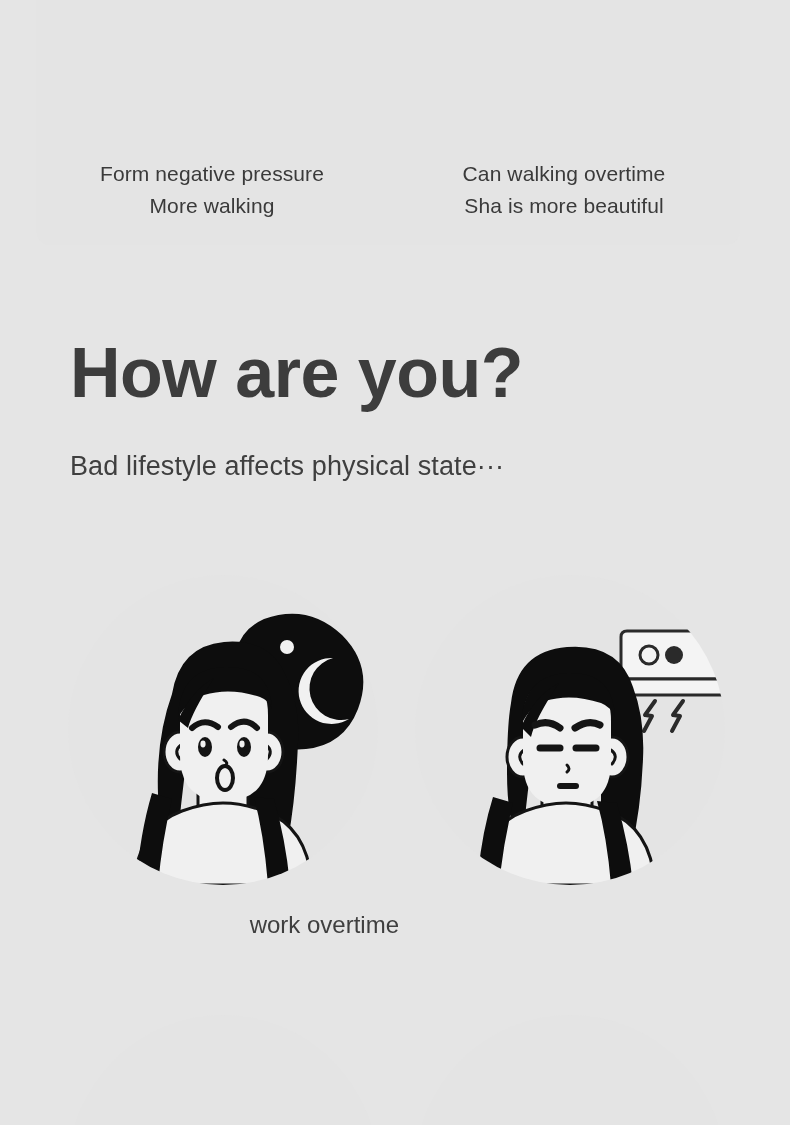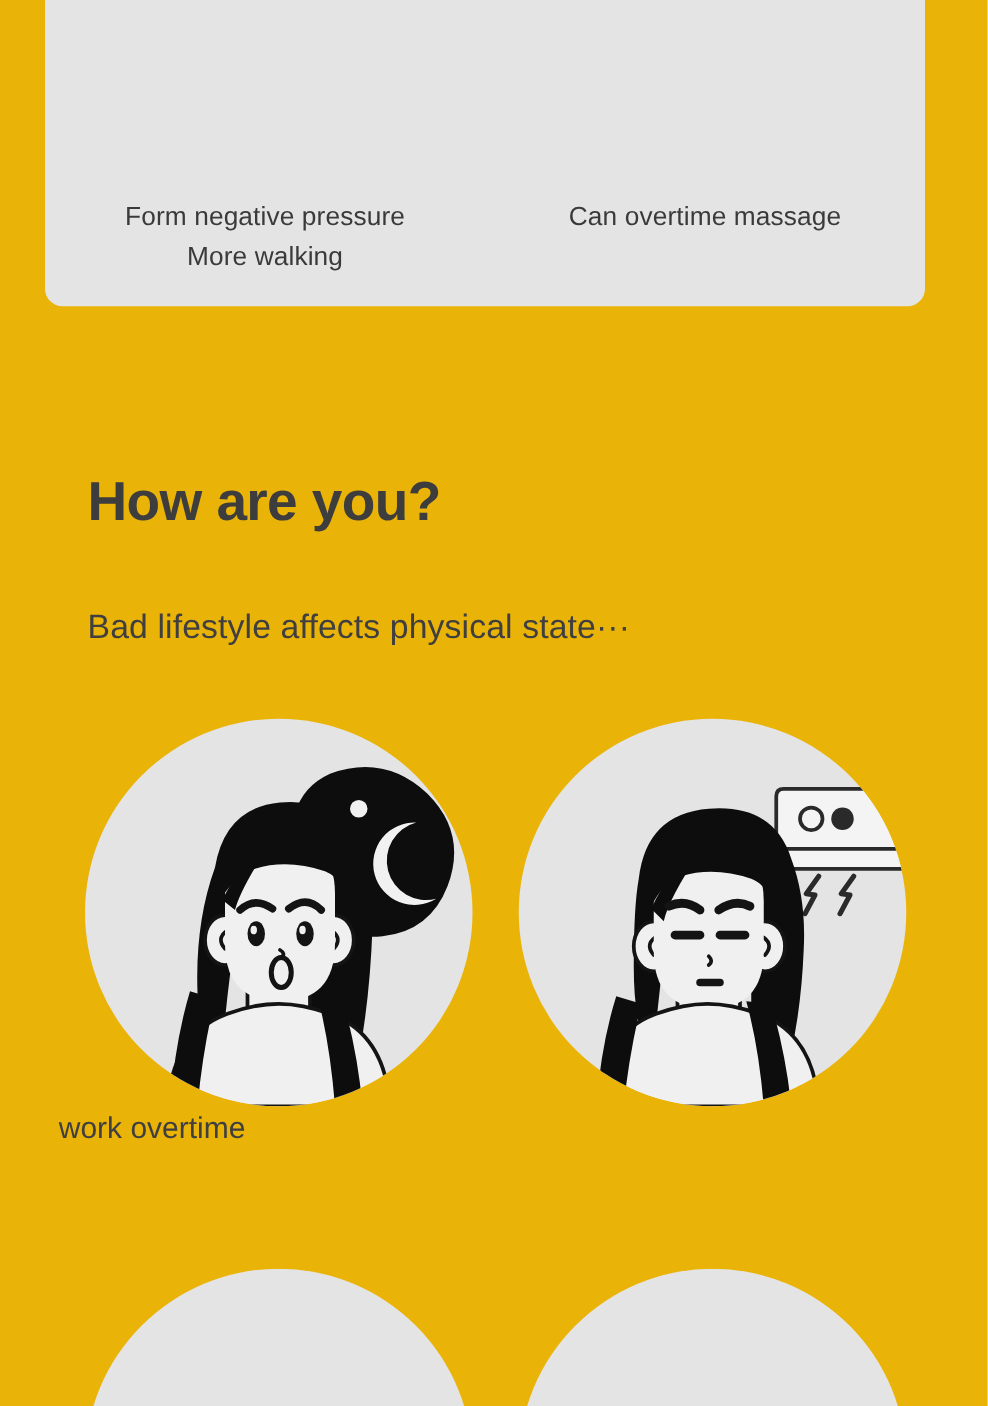--- a/index.html
+++ b/index.html
@@ -4,21 +4,21 @@
 <title>Product Page</title>
 <style>
   html,body{margin:0;padding:0;}
   body{
     width:790px;height:1125px;
     background:#ffffff;
     font-family:"Liberation Sans","DejaVu Sans",sans-serif;
     overflow:hidden;position:relative;
     -webkit-font-smoothing:antialiased;
   }
-  .page{position:relative;width:790px;height:1125px;overflow:hidden;background:#eab308;}
+  .page{position:relative;width:790px;height:1125px;overflow:hidden;background:#e5e5e5;}
 
   
   .feature-panel{
     position:absolute;left:36px;top:-140px;width:704px;height:385px;
     background:#e4e4e4;
     border-radius:14px;
     overflow:hidden;
   }
   .feature-col{
     position:absolute;top:0;width:352px;height:385px;
@@ -31,48 +31,47 @@
   .cup-caption{
     position:absolute;left:0;top:298px;width:352px;
     text-align:center;color:#3a3a3a;
     font-size:21px;line-height:32px;letter-spacing:.1px;
   }
   .cup-caption .l2{display:block;}
 
   
   .headline{
     position:absolute;left:70px;top:337px;
-    font-size:44px;line-height:1.05;font-weight:700;
+    font-size:70px;line-height:1.05;font-weight:700;
     color:#3d3d3d;letter-spacing:-.5px;
     white-space:nowrap;
-    margin-top:42px;
   }
   .subline{
-    position:absolute;left:70px;top:486px;
+    position:absolute;left:70px;top:451px;
     font-size:27px;color:#3f3f3f;letter-spacing:.1px;
     white-space:nowrap;
   }
 
   
   .reasons{
     position:absolute;left:0;top:575px;width:790px;
   }
   .reason-row{position:relative;width:790px;height:440px;}
   .reason{
     position:absolute;top:0;width:352px;
   }
   .reason.c0{left:47px;}
   .reason.c1{left:394px;}
   .circle{
     position:relative;margin:0 auto;
     width:310px;height:310px;border-radius:50%;
     background:#e4e4e4;overflow:hidden;
   }
   .reason-label{
-    width:100%;text-align:left;
+    margin-top:22px;width:100%;text-align:right;
     font-size:24px;line-height:35px;color:#3f3f3f;
   }
   .reason-label .l2{display:block;}
 
   
   .reason-row.clipped{height:115px;overflow:hidden;}
   .reason-row.clipped .circle{margin-top:0;}
 
   svg{display:block;}
 </style>
@@ -175,21 +174,22 @@
           <rect x="214" y="30" width="12" height="78" fill="#ffffff" opacity=".12"></rect>
 
           <ellipse cx="176" cy="112" rx="84" ry="18" fill="url(#flangeT)"></ellipse>
           <ellipse cx="176" cy="109" rx="74" ry="14" fill="#292a2c"></ellipse>
           <ellipse cx="176" cy="116" rx="84" ry="15" fill="url(#flangeT)"></ellipse>
           <path d="M122 118 q54 12 108 0 l0 4 q-54 12 -108 0 z" fill="#ffffff" opacity=".8"></path>
           <ellipse cx="176" cy="124" rx="70" ry="7" fill="#d7d7d7" opacity=".5"></ellipse>
         </svg>
       </div>
       <div class="cup-caption">
-        <span>Can overtime massage</span>
+        <span>Can walking overtime</span>
+        <span class="l2">Sha is more beautiful</span>
       </div>
     </div>
   </div>
 
   <div class="headline">How are you?</div>
   <div class="subline">Bad lifestyle affects physical state···</div>
 
   <div class="reasons">
 
     <div class="reason-row">

